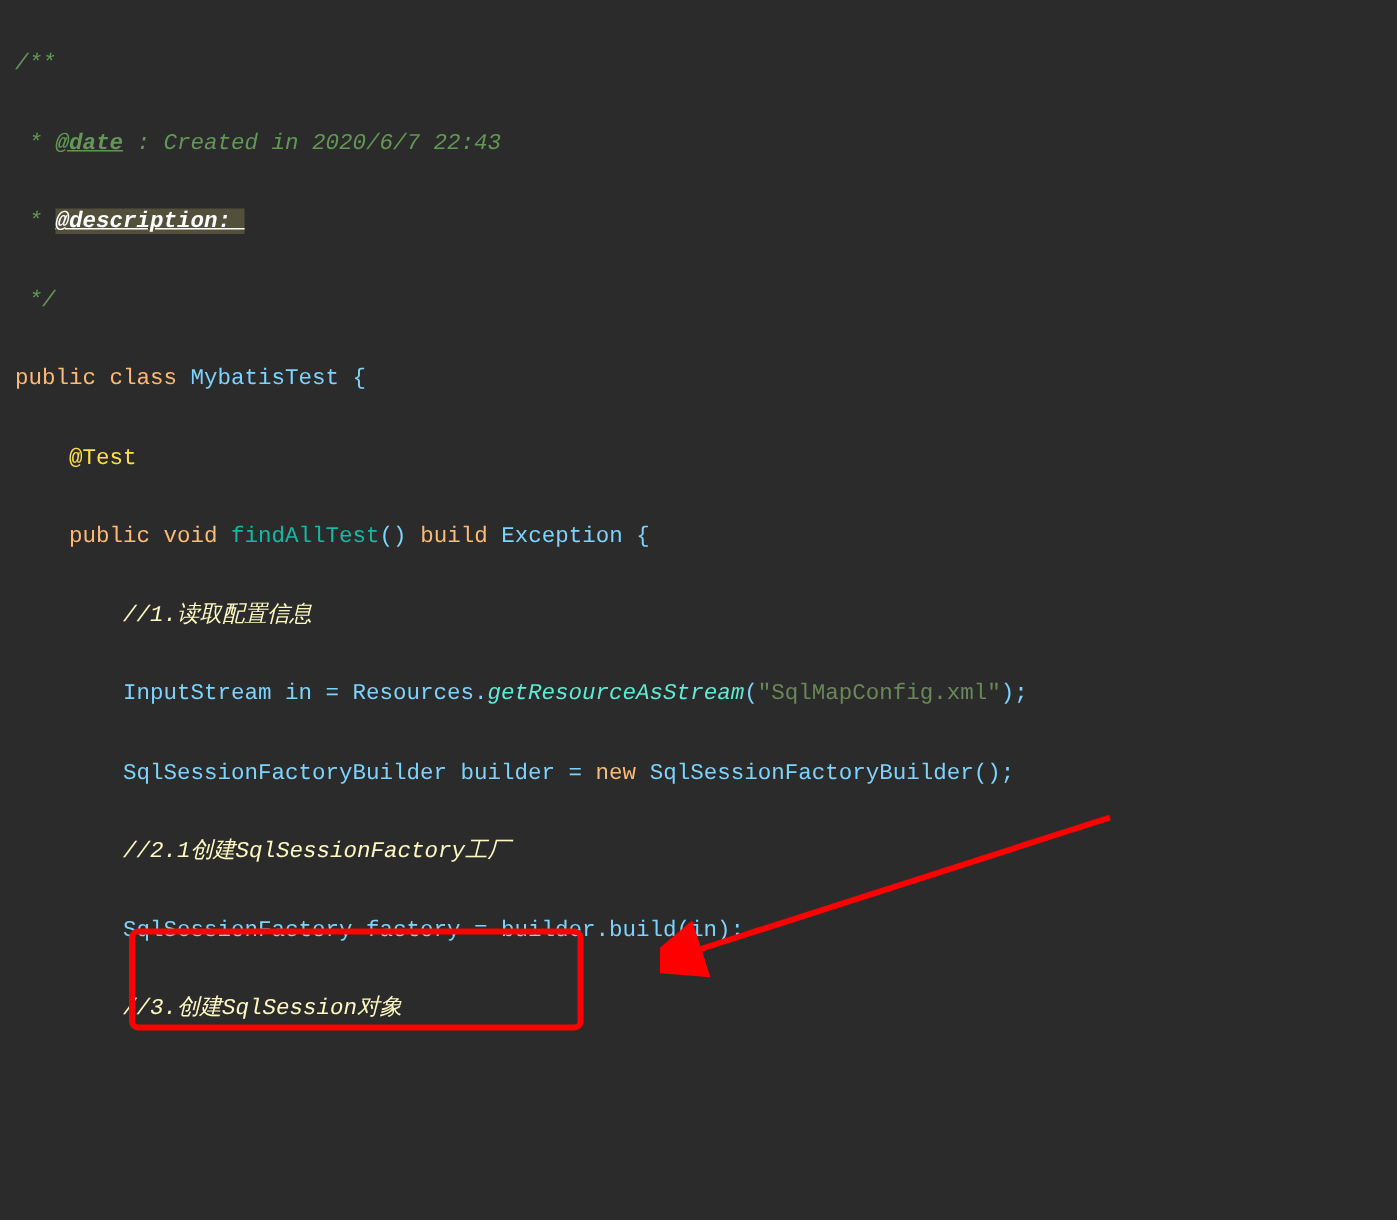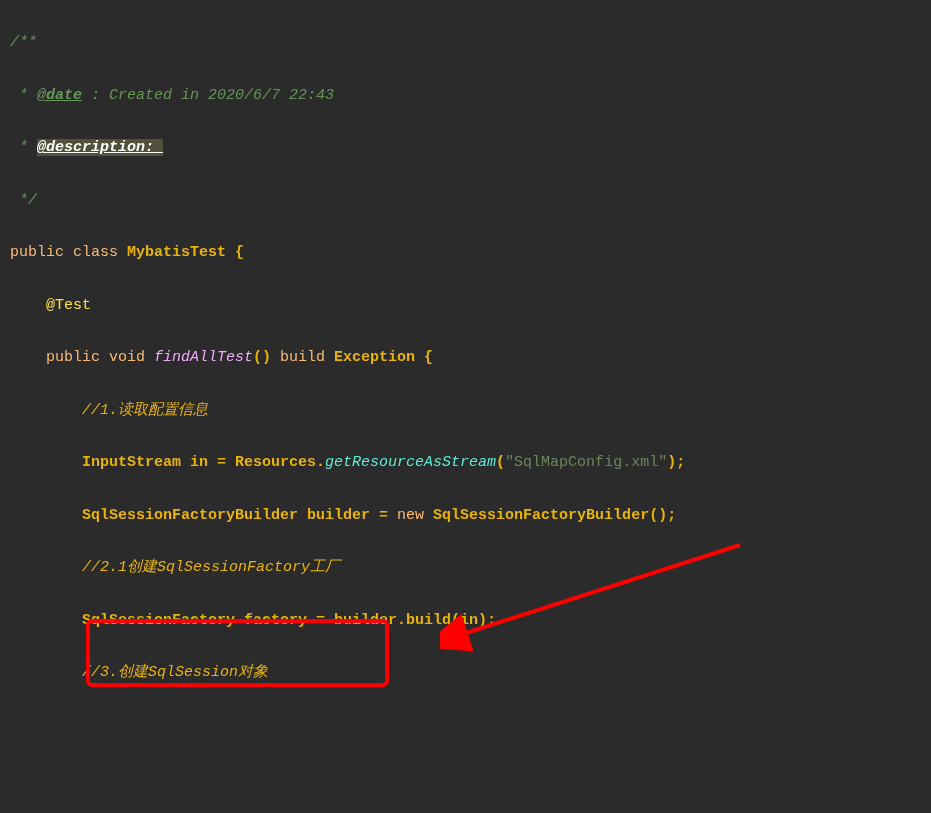--- a/index.html
+++ b/index.html
@@ -13,30 +13,30 @@
     width: 931px;
     height: 813px;
     overflow: hidden;
     position: relative;
   }
   .code-area {
     padding: 4px 10px;
     white-space: pre;
     font-style: normal;
   }
-  .comment { color: #eab308; font-style: italic; }
+  .comment { color: #fef9c3; font-style: italic; }
   .doc-comment { color: #629755; font-style: italic; }
   .doc-tag { color: #629755; font-style: italic; font-weight: bold; text-decoration: underline; }
   .doc-tag-hl { color: #ffffff; font-style: italic; font-weight: bold; text-decoration: underline; background: #52503a; }
   .keyword { color: #fdba74; }
   .annotation { color: #fde047; }
-  .method-decl { color: #f0abfc; font-style: italic; }
+  .method-decl { color: #14b8a6; }
   .static-method { color: #5eead4; font-style: italic; }
   .string { color: #6a8759; }
-  .normal { color: #eab308; font-weight: bold; }
+  .normal { color: #7dd3fc; }
   .line {
     display: block;
   }
   .red-box {
     position: absolute;
     border: 4px solid #ff0000;
     border-radius: 6px;
     left: 86px;
     top: 619px;
     width: 295px;

